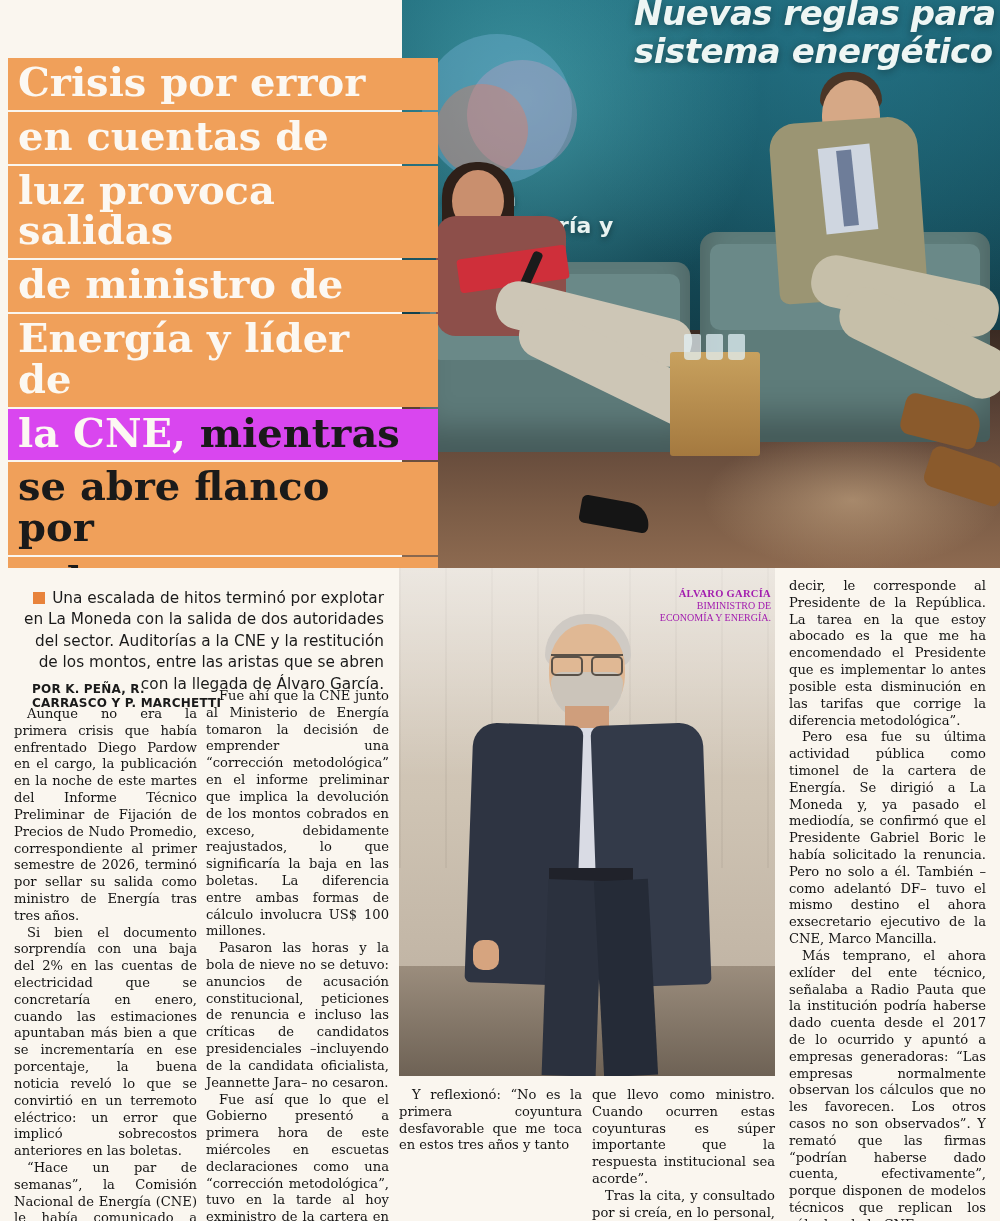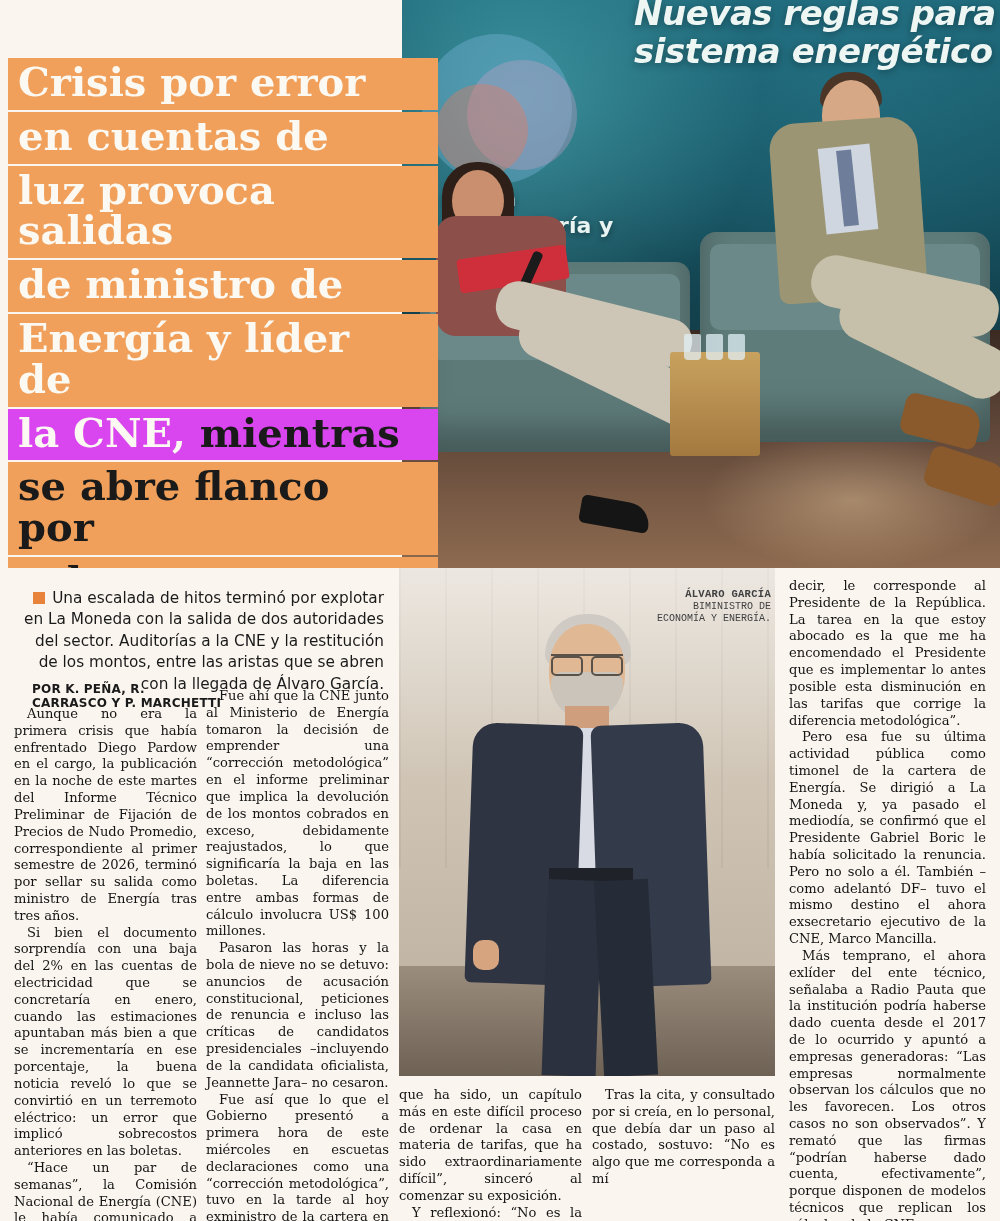--- a/index.html
+++ b/index.html
@@ -345,22 +345,22 @@
   .g-hand {
     position: absolute; left: 74px; top: 372px; width: 26px; height: 30px;
     background: #d6a47f; border-radius: 10px;
   }
   .caption {
     position: absolute;
     left: 641px;
     top: 588px;
     width: 130px;
     text-align: right;
-    font-family: Liberation Mono, monospace;
-    color: #404040;
+    font-family: Liberation Serif, serif;
+    color: #a21caf;
     z-index: 6;
   }
   .caption .cap-name {
     font-weight: bold;
     font-size: 10.5px;
     letter-spacing: .3px;
   }
   .caption .cap-role {
     font-size: 10px;
     line-height: 1.22;
@@ -475,25 +475,25 @@
 </div>
 
 <div class="col col2">
   <p>Fue ahí que la CNE junto al Ministerio de Energía tomaron la decisión de emprender una “corrección metodológica” en el informe preliminar que implica la devolución de los montos cobrados en exceso, debidamente reajustados, lo que significaría la baja en las boletas. La diferencia entre ambas formas de cálculo involucra US$ 100 millones.</p>
   <p>Pasaron las horas y la bola de nieve no se detuvo: anuncios de acusación constitucional, peticiones de renuncia e incluso las críticas de candidatos presidenciales –incluyendo de la candidata oficialista, Jeannette Jara– no cesaron.</p>
   <p>Fue así que lo que el Gobierno presentó a primera hora de este miércoles en escuetas declaraciones como una “corrección metodológica”, tuvo en la tarde al hoy exministro de la cartera en el Congreso dando explicaciones y reconociendo que la diferencia metodológica era “seria” y un “asunto grave” que requiere atención inmediata.</p>
 
 </div>
 
 <div class="col col3">
-  <p class="noind">que ha sido, un capítulo más en este difícil proceso de ordenar la casa en materia de tarifas, que ha sido extraordinariamente difícil”, sinceró al comenzar su exposición.</p>
   <p>Y reflexionó: “No es la primera coyuntura desfavorable que me toca en estos tres años y tanto</p>
 </div>
 
 <div class="col col4">
+  <p class="noind">que llevo como ministro. Cuando ocurren estas coyunturas es súper importante que la respuesta institucional sea acorde”.</p>
   <p>Tras la cita, y consultado por si creía, en lo personal, que debía dar un paso al costado, sostuvo: “No es algo que me corresponda a mí</p>
 </div>
 
 <div class="col col5">
   <p class="noind">decir, le corresponde al Presidente de la República. La tarea en la que estoy abocado es la que me ha encomendado el Presidente que es implementar lo antes posible esta disminución en las tarifas que corrige la diferencia metodológica”.</p>
   <p>Pero esa fue su última actividad pública como timonel de la cartera de Energía. Se dirigió a La Moneda y, ya pasado el mediodía, se confirmó que el Presidente Gabriel Boric le había solicitado la renuncia. Pero no solo a él. También –como adelantó DF– tuvo el mismo destino el ahora exsecretario ejecutivo de la CNE, Marco Mancilla.</p>
   <p>Más temprano, el ahora exlíder del ente técnico, señalaba a Radio Pauta que la institución podría haberse dado cuenta desde el 2017 de lo ocurrido y apuntó a empresas generadoras: “Las empresas normalmente observan los cálculos que no les favorecen. Los otros casos no son observados”. Y remató que las firmas “podrían haberse dado cuenta, efectivamente”, porque disponen de modelos técnicos que replican los cálculos de la CNE.</p>
 
 </div>
 

